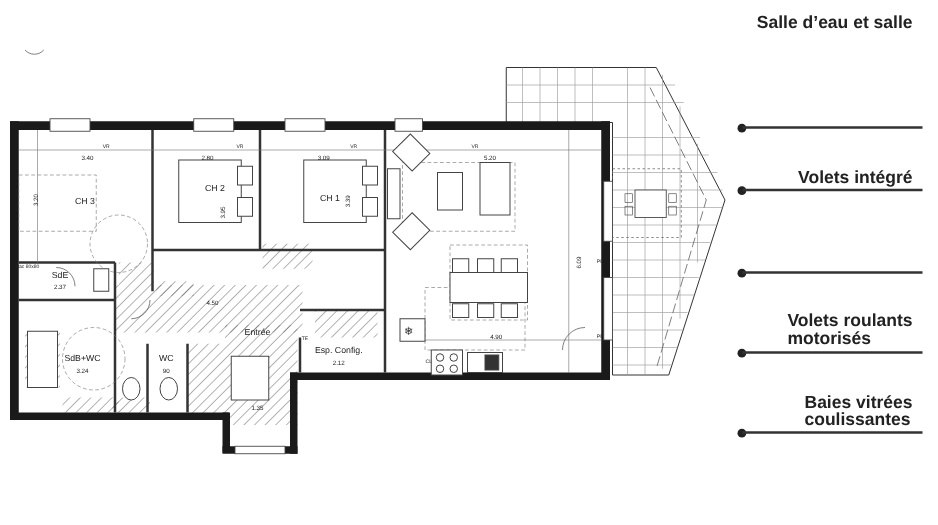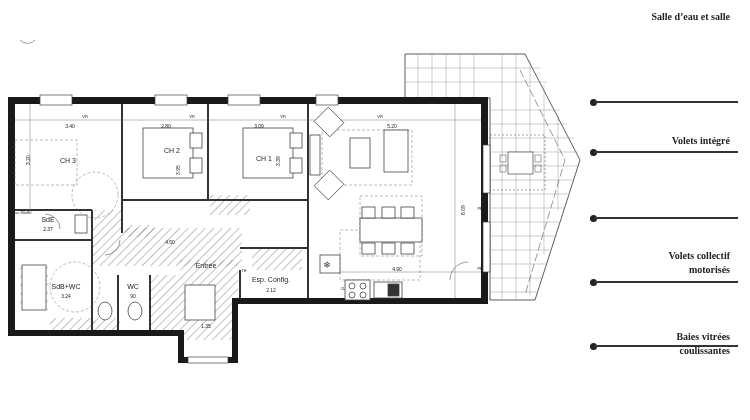--- a/index.html
+++ b/index.html
@@ -1,20 +1,20 @@
 <!DOCTYPE html>
 <html><head>
 <meta charset="utf-8">
 <style>
   html,body{margin:0;padding:0;background:#fff;}
   body{width:750px;height:420px;position:relative;overflow:hidden;font-family:"Liberation Sans",sans-serif;}
   #plan{position:absolute;left:0;top:0;}
   .legend{position:absolute;left:590px;width:150px;}
   .legend-item{position:absolute;left:0;width:150px;}
-  .legend-text{position:absolute;right:10px;text-align:right;font-family:Liberation Serif, serif;font-weight:bold;font-size:10px;line-height:14px;color:#222;white-space:nowrap;}
+  .legend-text{position:absolute;right:10px;font-family:Liberation Sans, sans-serif;font-weight:bold;font-size:14px;line-height:14px;color:#222;white-space:nowrap;}
   .legend-line{position:absolute;left:4px;width:144px;height:2px;background:#333;}
   .legend-dot{position:absolute;left:0;width:7px;height:7px;border-radius:50%;background:#222;}
   .lbl{font-family:"Liberation Sans",sans-serif;fill:#222;}
 </style>
 </head>
 <body>
 
 <svg id="plan" width="590" height="420" viewBox="0 0 590 420" xmlns="http://www.w3.org/2000/svg">
   <defs>
     <pattern id="hatch" patternUnits="userSpaceOnUse" width="6" height="6" patternTransform="rotate(45)">
@@ -221,27 +221,27 @@
     <div class="legend-line" style="top:151px"></div>
   </div>
   <div class="legend-item" style="top:0">
     <div class="legend-text" style="top:186px">
     </div>
     <div class="legend-dot" style="top:215px"></div>
     <div class="legend-line" style="top:217px"></div>
   </div>
   <div class="legend-item" style="top:0">
     <div class="legend-text" style="top:249px">
-      <div>Volets collectif</div>
+      <div>Volets roulants</div>
       <div>motorisés</div>
     </div>
     <div class="legend-dot" style="top:279px"></div>
     <div class="legend-line" style="top:281px"></div>
   </div>
   <div class="legend-item" style="top:0">
-    <div class="legend-text" style="top:330px">
+    <div class="legend-text" style="top:314px">
       <div>Baies vitrées</div>
       <div>coulissantes</div>
     </div>
     <div class="legend-dot" style="top:343px"></div>
     <div class="legend-line" style="top:345px"></div>
   </div>
 </div>
 
 </body></html>

